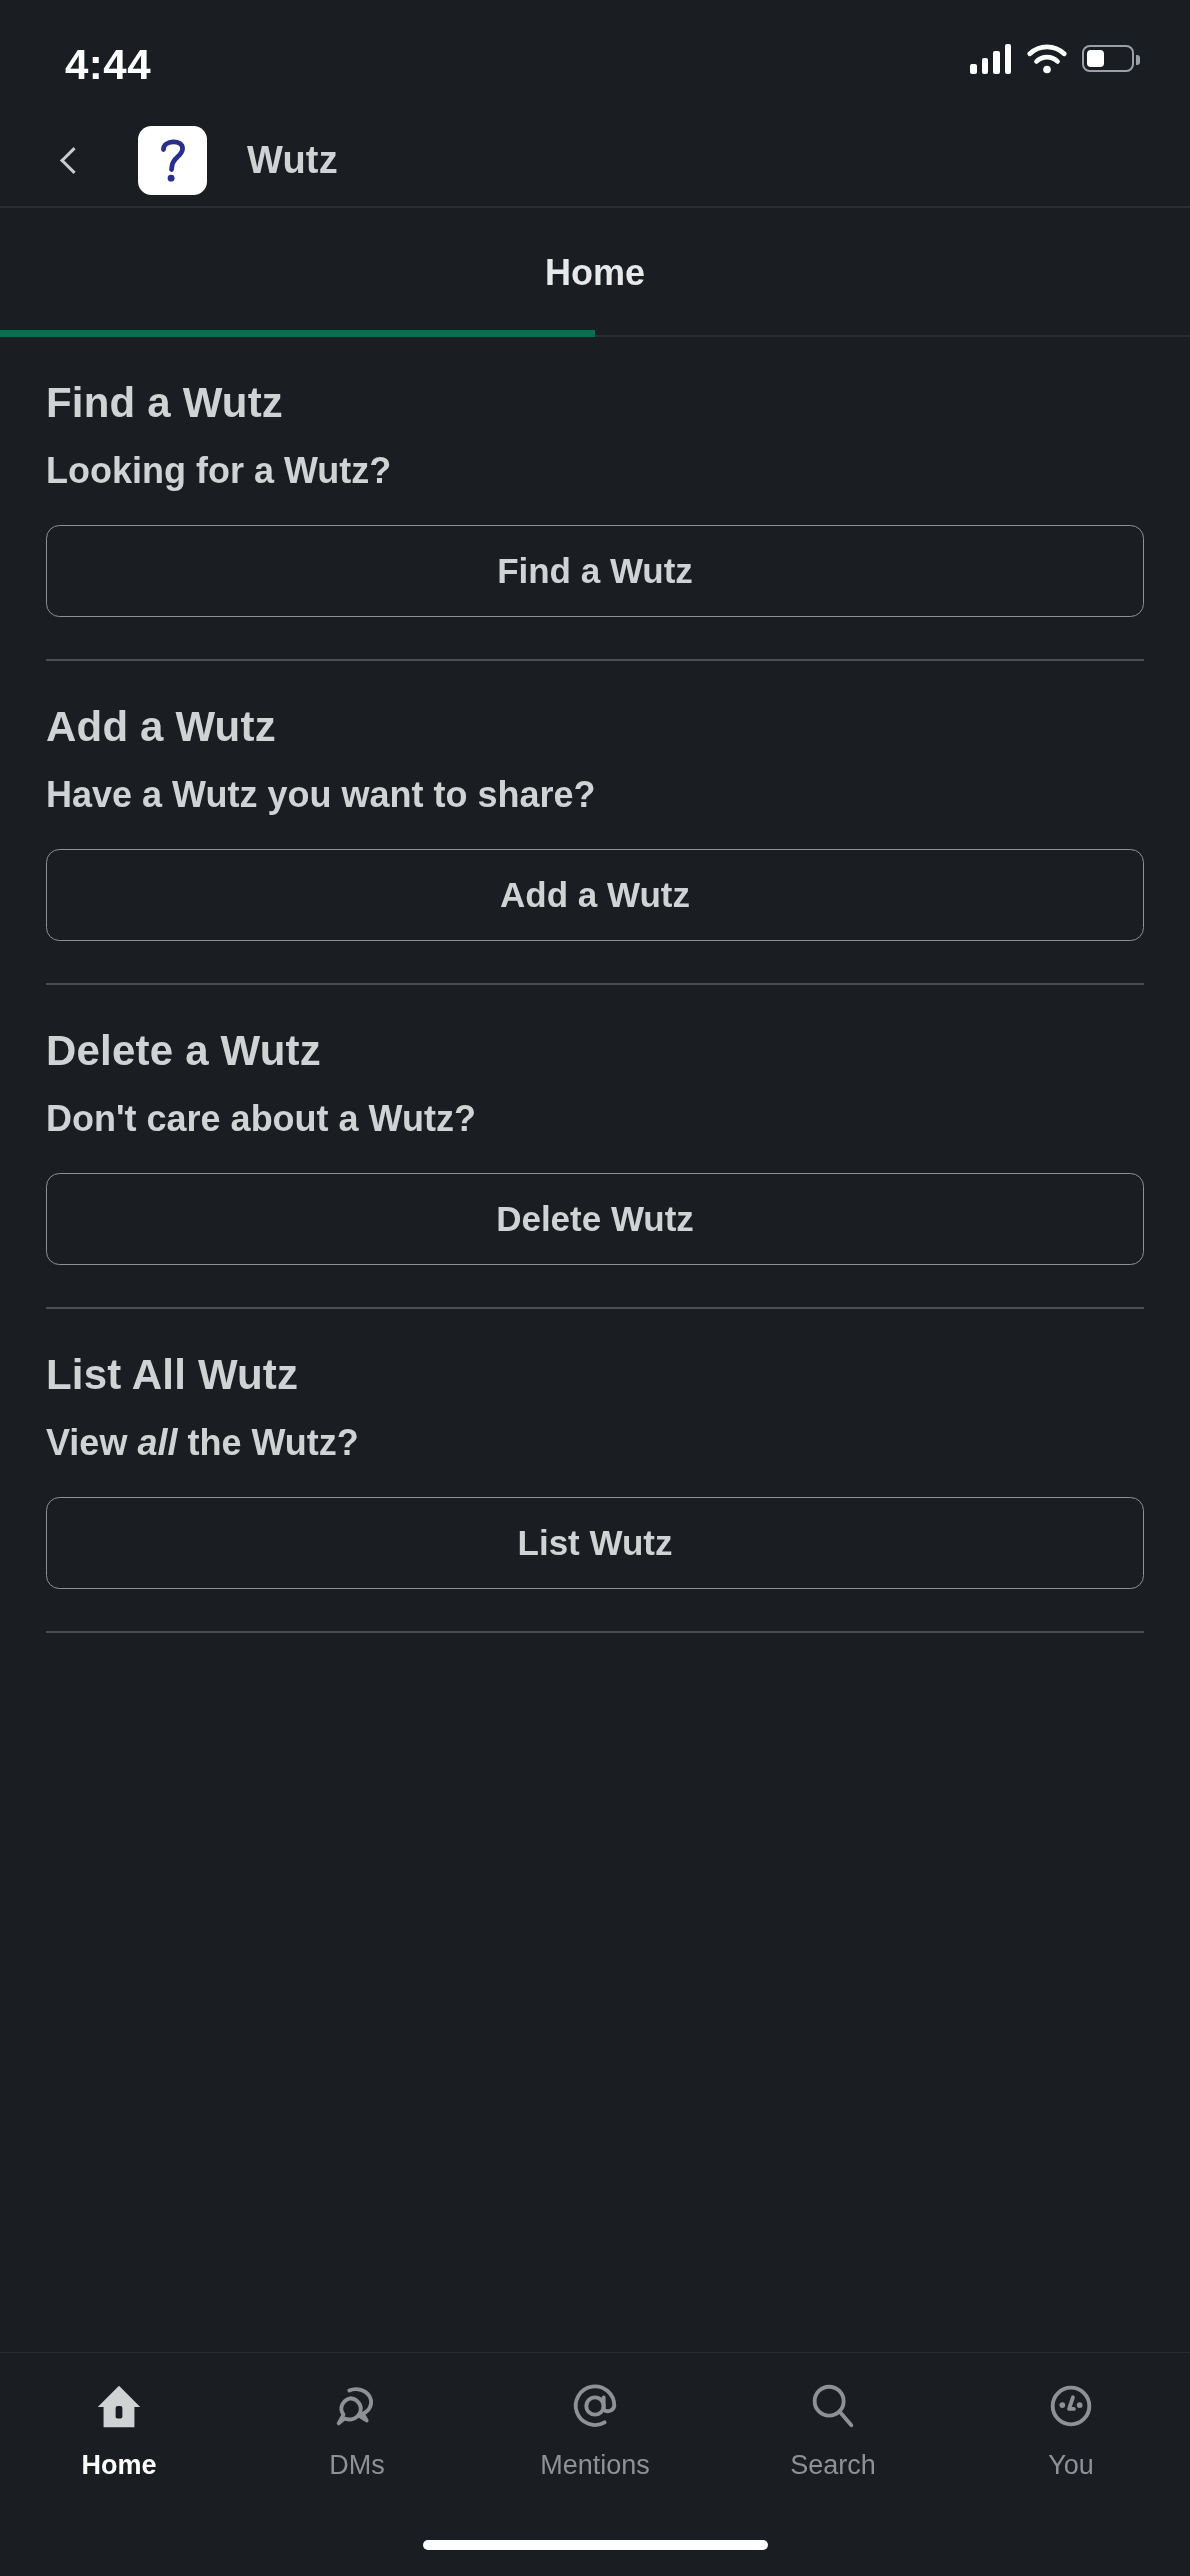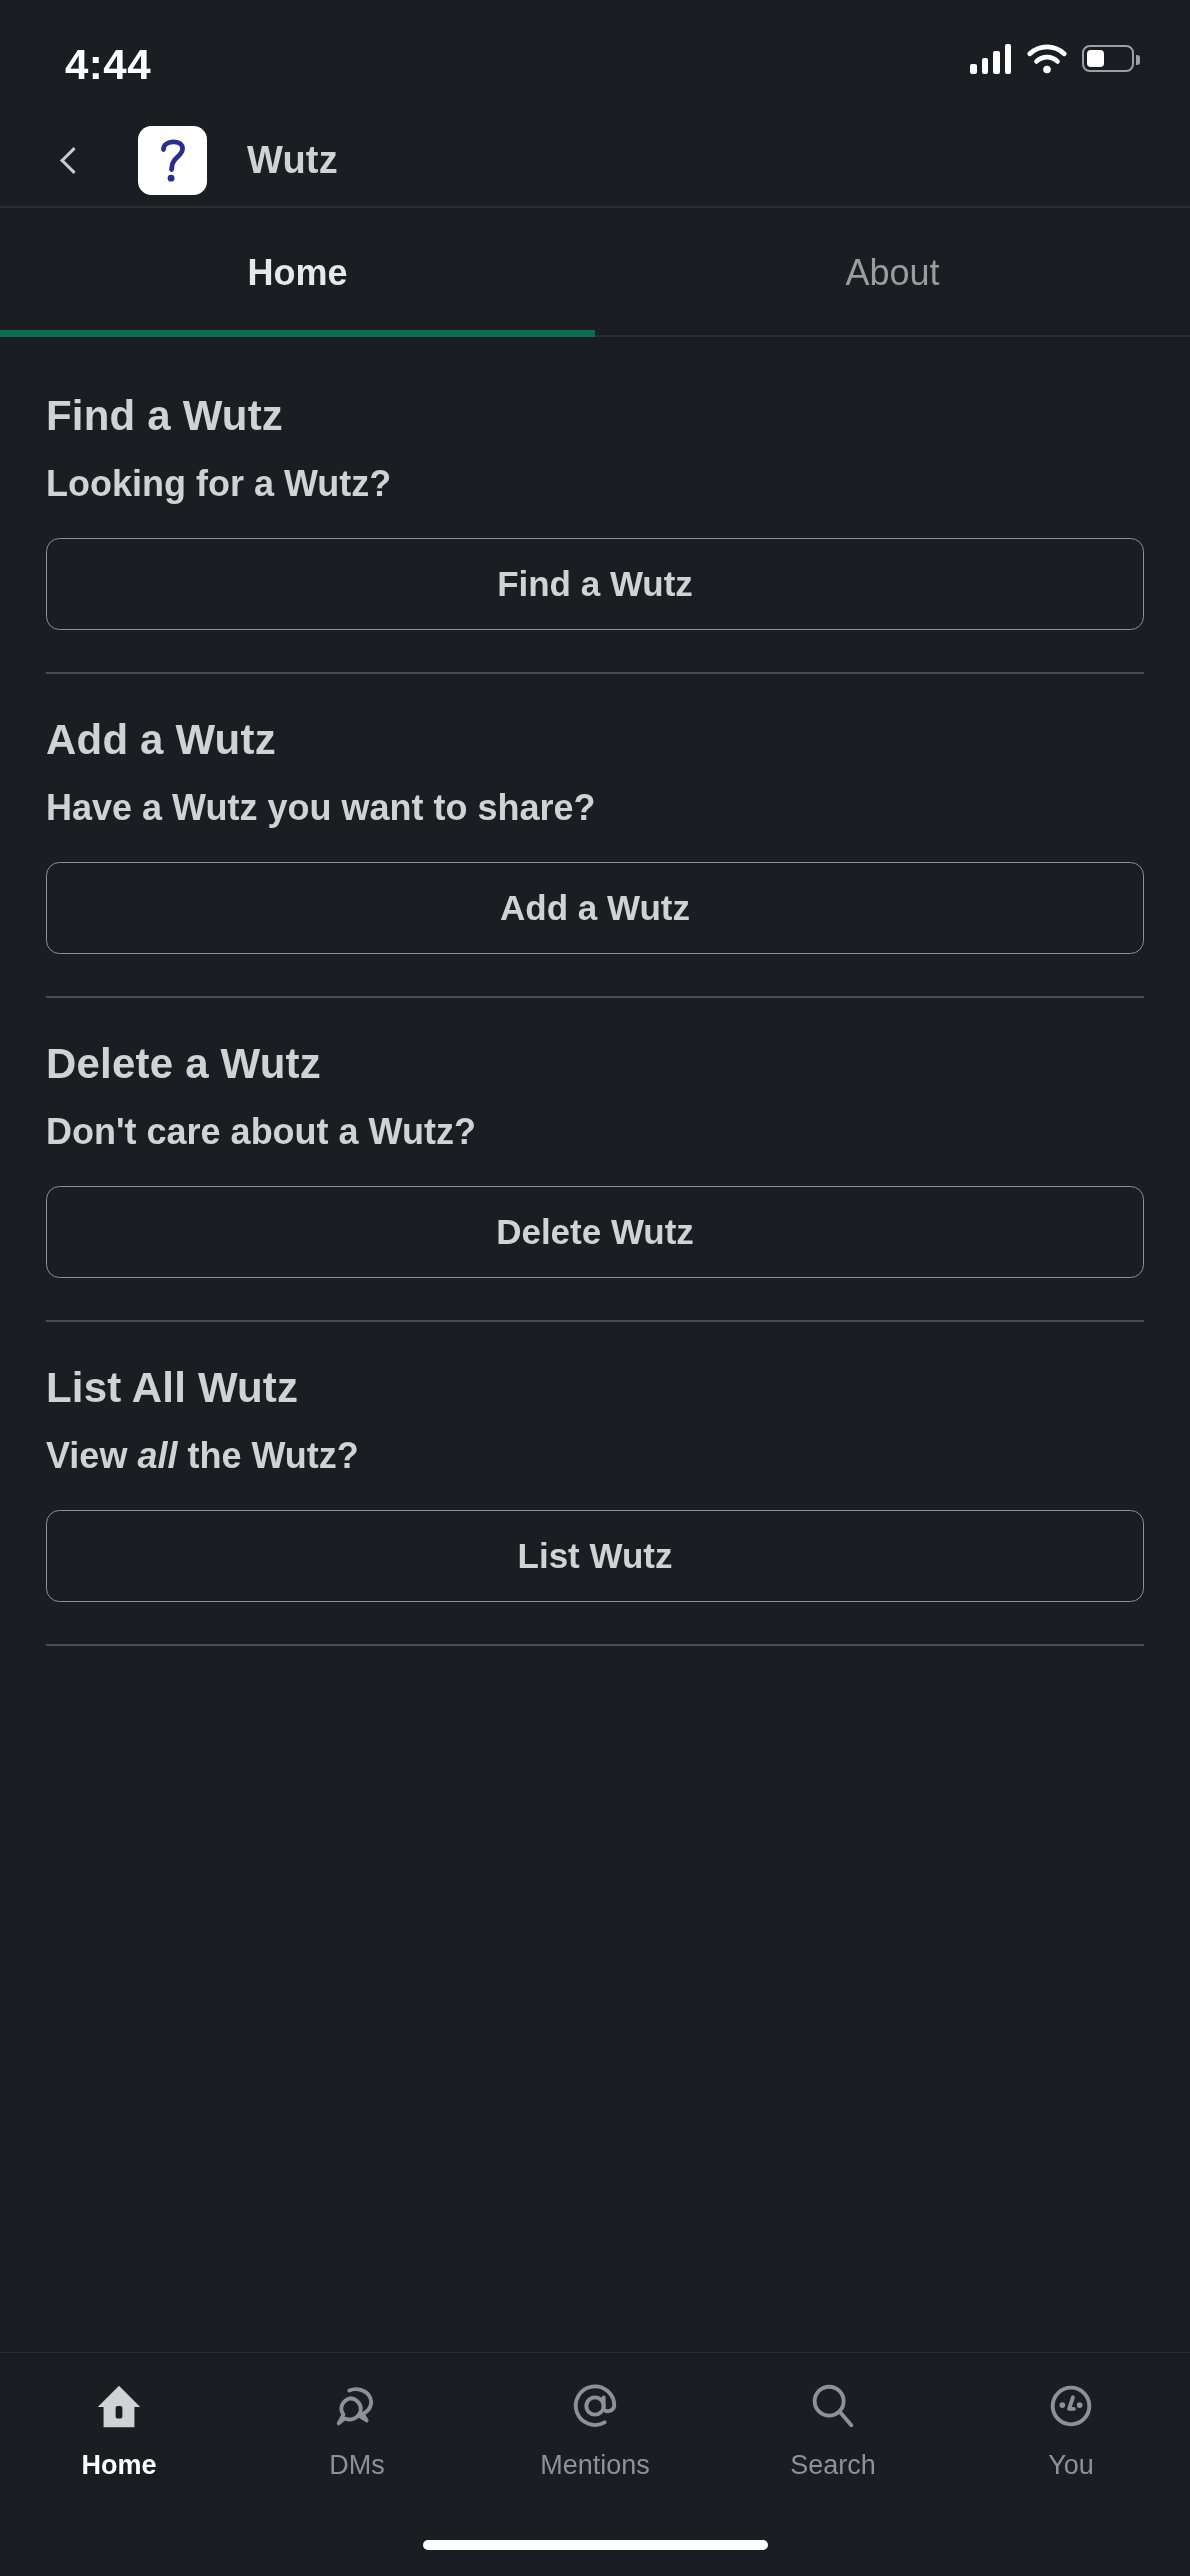--- a/index.html
+++ b/index.html
@@ -37,21 +37,21 @@
   .appbar-sep { position:absolute; left:0; right:0; bottom:0; height:1.9px; background:#2a2d31; }
 
   
   .tabs { flex:0 0 129px; display:flex; position:relative; }
   .tab { flex:1; display:flex; align-items:center; justify-content:center; color:#9a9c9f; font-size:36px; }
   .tab.active { color:#e8e8e9; font-weight:600; }
   .tab-underline { position:absolute; bottom:0; left:0; width:50%; height:6.7px; background:#0b6e4f; }
   .tabs-sep { position:absolute; left:0; right:0; bottom:0; height:1.9px; background:#2a2d31; }
 
   
-  .content { flex:1 1 auto; overflow:hidden; padding:13px 46px; }
+  .content { flex:1 1 auto; overflow:hidden; padding:0 46px; }
   .section { padding-top:42px; }
   .sec-title { color:#d1d2d3; font-size:42px; font-weight:700; letter-spacing:0.2px; }
   .sec-sub { color:#d1d2d3; font-size:36px; margin-top:23px; font-weight:700; }
   .sec-sub i { font-style:italic; }
   .sec-btn {
     margin-top:33px; height:92px; width:100%;
     border:1.9px solid #8e9297; border-radius:13.4px;
     background:transparent; color:#d1d2d3;
     font-family:"Liberation Sans", sans-serif;
     font-size:35px; font-weight:700;
@@ -107,21 +107,20 @@
         <circle cx="20" cy="45" r="3.6" fill="#2a2f8f"></circle>
       </svg>
     </div>
     <div class="app-title">Wutz</div>
     <div class="appbar-sep"></div>
   </div>
 
   <div class="tabs">
     <div class="tabs-sep"></div>
     <div class="tab active">Home</div>
-    <div class="tab">About</div>
     <div class="tab-underline" style="background: rgb(11, 110, 79);"></div>
   </div>
 
   <div class="content">
 
     <div class="section">
       <div class="sec-title">Find a Wutz</div>
       <div class="sec-sub"><span>Looking for a Wutz?</span></div>
       <button class="sec-btn">Find a Wutz</button>
       <div class="divider"></div>

